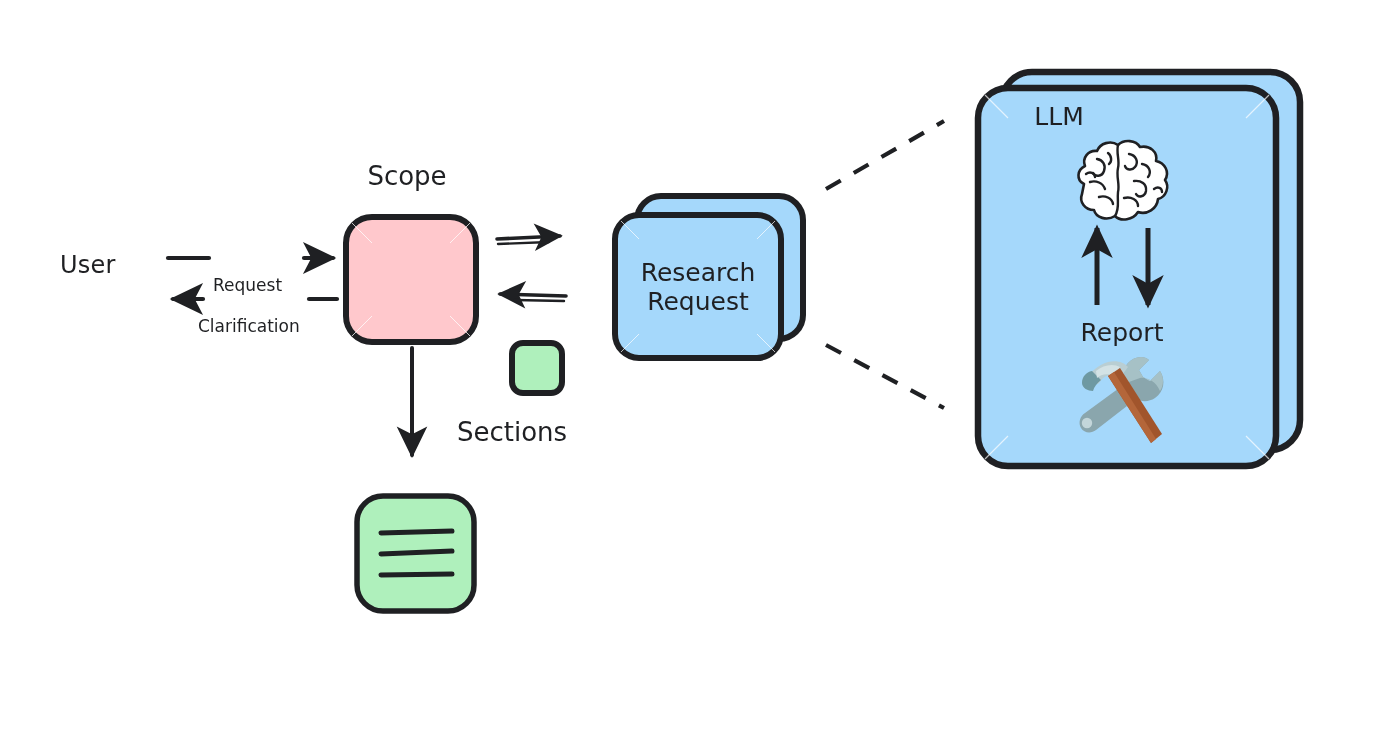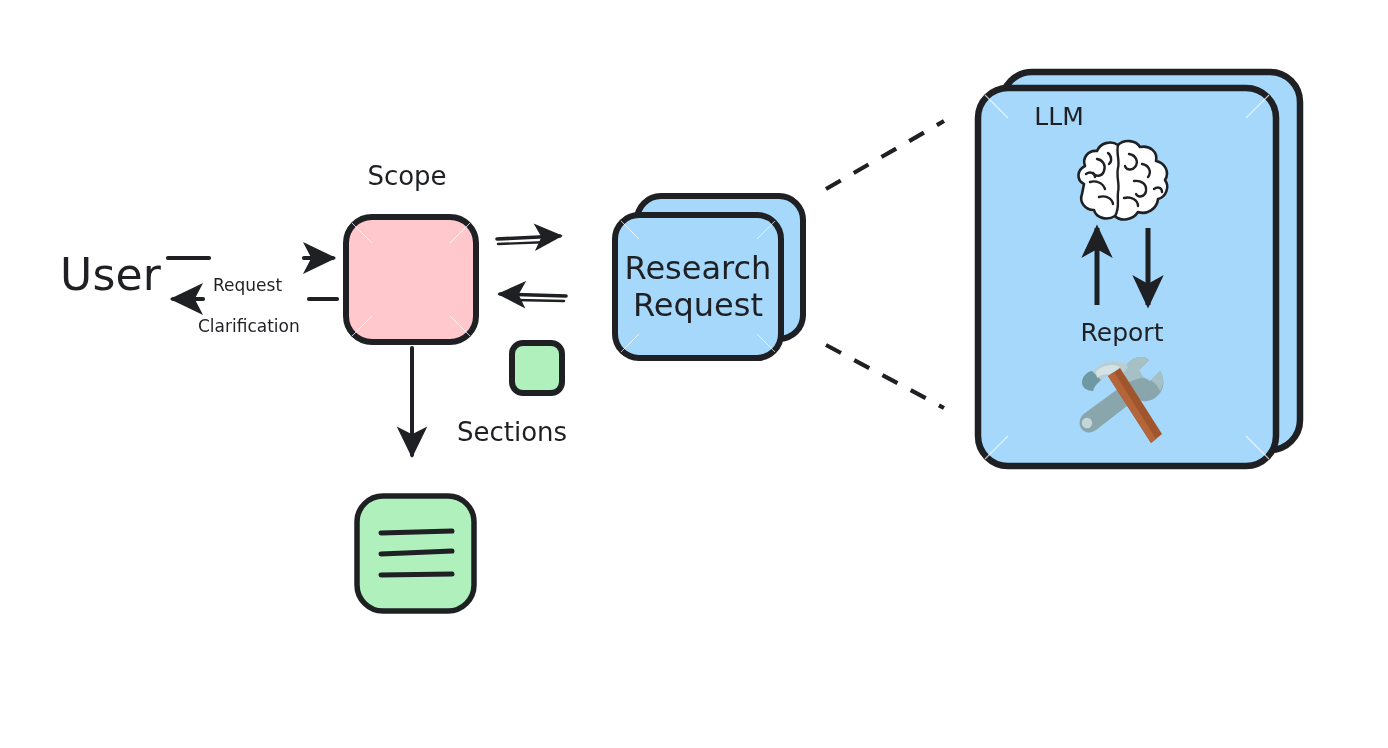--- a/index.html
+++ b/index.html
@@ -26,41 +26,41 @@
   }
   .lbl {
     position: absolute;
     color: #1f2023;
     font-family: "DejaVu Sans", "Liberation Sans", sans-serif;
     white-space: nowrap;
     line-height: 1;
     user-select: none;
   }
   .lbl-big {
-    font-size: 44px;
+    font-size: 24px;
     letter-spacing: 0.2px;
   }
   .lbl-mid {
     font-size: 26px;
   }
   .lbl-small {
     font-size: 17px;
     margin-top: 27px;
   }
   .lbl-panel {
     font-size: 25px;
   }
   .centered {
     transform: translateX(-50%);
     text-align: center;
   }
   .node-text {
     position: absolute;
     color: #1f2023;
-    font-size: 32px;
+    font-size: 25px;
     line-height: 1.16;
     text-align: center;
     white-space: nowrap;
     transform: translate(-50%, -50%);
     user-select: none;
   }
   .emoji {
     position: absolute;
     transform: translate(-50%, -50%);
     user-select: none;

